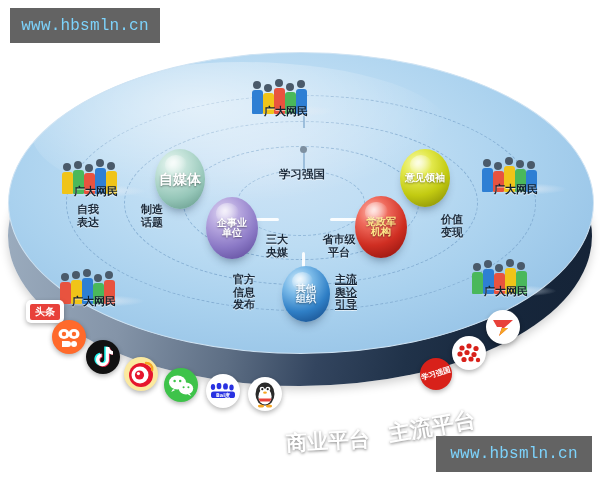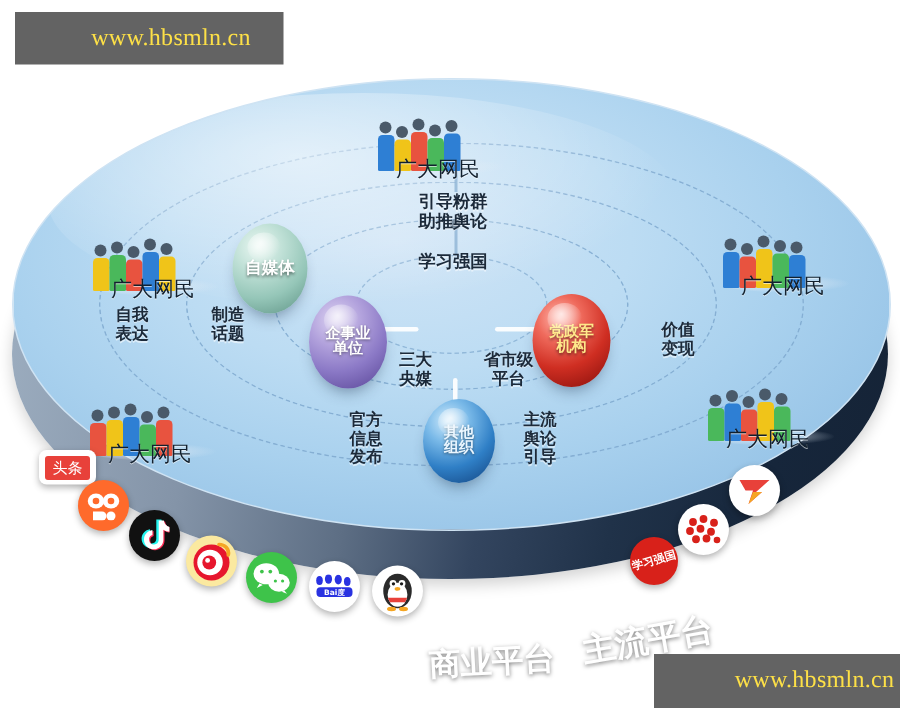--- a/index.html
+++ b/index.html
@@ -5,25 +5,24 @@
   html,body{margin:0;padding:0;}
   body{
     width:600px;height:480px;overflow:hidden;position:relative;
     background:#ffffff;
     font-family:"Liberation Sans","DejaVu Sans",sans-serif;
   }
   #stage{position:absolute;inset:0;}
 
   
   .watermark{
-    position:absolute;background:#636363;color:#fde047;
+    position:absolute;background:#636363;color:#7dd3fc;
     font-size:16px;letter-spacing:.2px;
     display:flex;align-items:center;justify-content:center;
-    font-family:Liberation Serif, serif;
-    padding-left:29px;
+    font-family:Liberation Mono, monospace;
   }
   #wm-top{left:10px;top:8px;width:150px;height:35px;}
   #wm-bottom{left:436px;top:436px;width:156px;height:36px;}
 
   
   .disc-wrap{position:absolute;left:8px;top:52px;width:584px;height:360px;}
   
   .disc-side{
     position:absolute;left:0;top:34px;width:584px;height:300px;
     border-radius:50%/50%;
@@ -92,21 +91,21 @@
     left:355px;top:196px;width:52px;height:62px;font-size:10px;
     background:radial-gradient(circle at 34% 26%, #ffb8ae 0%, #ef6a5c 26%, #cf2e22 58%, #9c1812 86%, #7a100c 100%);
   }
   #sph-party .lbl{color:#ffe98a;}
   #sph-kol{
     left:400px;top:149px;width:50px;height:58px;font-size:10px;
     background:radial-gradient(circle at 34% 26%, #f8fbb0 0%, #e2e84b 28%, #c2ca11 58%, #8e9408 88%, #6e7306 100%);
   }
   #sph-kol .lbl{color:#fff;}
   #sph-selfmedia{
-    left:155px;top:149px;width:50px;height:60px;font-size:11px;
+    left:155px;top:149px;width:50px;height:60px;font-size:14px;
     background:radial-gradient(circle at 34% 26%, #eaf7f2 0%, #bfe0d6 30%, #95c6b8 62%, #6ea294 88%, #55857a 100%);
   }
   #sph-selfmedia .lbl{color:#fff;}
   #sph-other{
     left:282px;top:266px;width:48px;height:56px;font-size:10px;
     background:radial-gradient(circle at 34% 26%, #cfeafb 0%, #79b9e8 28%, #2f7fc6 60%, #1a5392 88%, #123a6d 100%);
   }
   #sph-other .lbl{color:#eaf6ff;}
 
   
@@ -125,30 +124,30 @@
     font-family:"DejaVu Sans","Liberation Sans",sans-serif;
     text-shadow:0 1px 0 rgba(255,255,255,.55);
   }
   #lab-guide{left:256px;top:128px;width:92px;font-size:11.5px;}
   #lab-xuexi{left:262px;top:168px;width:80px;font-size:11.5px;}
   #lab-self-express{left:62px;top:204px;width:52px;}
   #lab-make-topic{left:126px;top:204px;width:52px;}
   #lab-three-media{left:256px;top:234px;width:42px;}
   #lab-prov-plat{left:316px;top:234px;width:46px;}
   #lab-official{left:222px;top:274px;width:44px;}
-  #lab-mainstream-guide{left:338px;top:274px;width:44px;}
+  #lab-mainstream-guide{left:324px;top:274px;width:44px;text-decoration:underline;}
   #lab-value{left:430px;top:214px;width:44px;}
   #lab-public{left:494px;top:204px;width:46px;}
 
   
   .netizens{position:absolute;}
   .netizens .people{position:relative;width:70px;height:42px;}
   .netizens .cap{
     position:absolute;left:14px;top:32px;width:74px;
-    font-size:14px;font-weight:400;color:#12202e;text-align:left;
+    font-size:11px;font-weight:700;color:#12202e;text-align:left;
     text-shadow:0 1px 0 rgba(255,255,255,.6);white-space:nowrap;
   }
   .pbody{position:absolute;bottom:0;width:11px;height:24px;border-radius:3px 3px 1px 1px;}
   .phead{position:absolute;width:8px;height:8px;border-radius:50%;background:#4a5a6a;}
   .shadowpad{
     position:absolute;left:2px;bottom:-3px;width:84px;height:12px;
     background:radial-gradient(ellipse at 40% 50%, rgba(225,235,245,.95), rgba(205,222,238,0) 72%);
     border-radius:50%;
   }
 
@@ -170,21 +169,21 @@
     position:absolute;border-radius:50%;overflow:hidden;
     box-shadow:0 2px 5px rgba(0,0,0,.3);
     display:flex;align-items:center;justify-content:center;
     font-weight:700;color:#fff;
   }
   .logo.sq{border-radius:5px;}
   .lg-toutiao{left:26px;top:300px;width:38px;height:23px;background:#fff;}
   .lg-toutiao .inner{
     width:30px;height:16px;background:#e8413a;border-radius:2px;
     color:#fff;font-size:10px;display:flex;align-items:center;justify-content:center;
-    font-family:"DejaVu Sans",sans-serif;font-weight:400;
+    font-family:"DejaVu Sans",sans-serif;font-weight:700;
   }
   .lg-kuaishou{left:52px;top:320px;width:34px;height:34px;background:#ff6a2b;}
   .lg-douyin{left:86px;top:340px;width:34px;height:34px;background:#111;}
   .lg-weibo{left:124px;top:357px;width:34px;height:34px;background:#fbe9a0;}
   .lg-wechat{left:164px;top:368px;width:34px;height:34px;background:#3ec34a;}
   .lg-baidu{left:206px;top:374px;width:34px;height:34px;background:#fff;}
   .lg-qq{left:248px;top:377px;width:34px;height:34px;background:#fff;}
   .lg-xuexi{left:420px;top:358px;width:32px;height:32px;background:#d8211a;}
   .lg-peoples{left:452px;top:336px;width:34px;height:34px;background:#fff;}
   .lg-cctv{left:486px;top:310px;width:34px;height:34px;background:#fff;}
@@ -228,36 +227,35 @@
     </span>
   </div>
 
   <div class="sphere cn" id="sph-party">
     <span class="lbl">
       <span>党政军</span><br>
       <span>机构</span>
     </span>
   </div>
 
+  <div class="sphere cn" id="sph-kol">
+    <span class="lbl">意见领袖</span>
+  </div>
 
   <div class="sphere cn" id="sph-selfmedia">
     <span class="lbl">自媒体</span>
   </div>
 
   <div class="sphere cn" id="sph-other">
     <span class="lbl">
       <span>其他</span><br>
       <span>组织</span>
     </span>
   </div>
 
-  <div class="lab cn" id="lab-guide">
-    <span>引导粉群</span><br>
-    <span>助推舆论</span>
-  </div>
   <div class="lab cn" id="lab-xuexi">学习强国</div>
 
   <div class="lab cn" id="lab-self-express">
     <span>自我</span><br>
     <span>表达</span>
   </div>
 
   <div class="lab cn" id="lab-make-topic">
     <span>制造</span><br>
     <span>话题</span>

